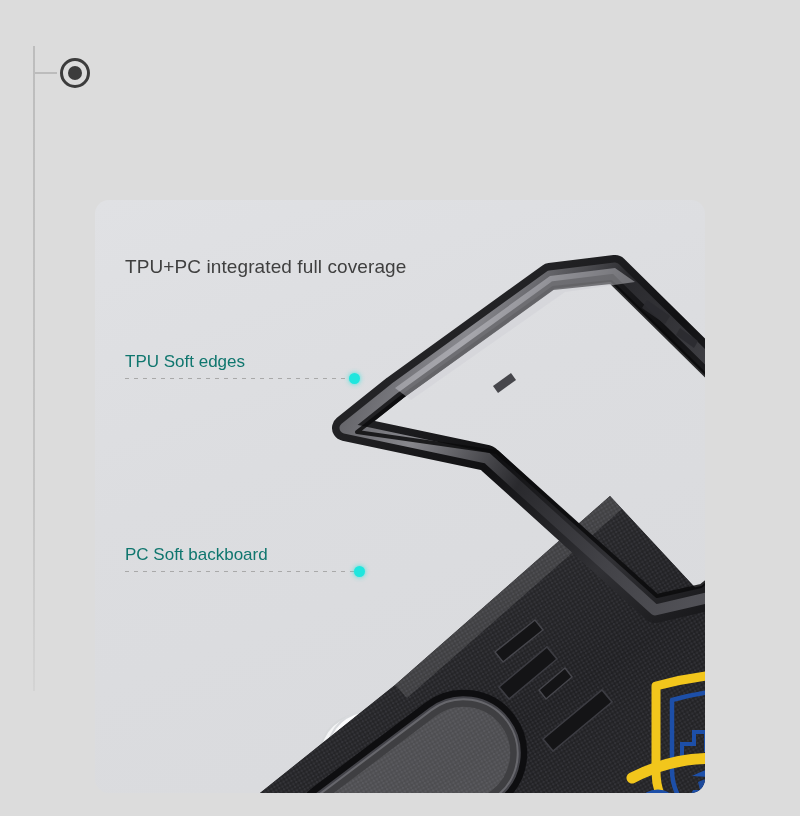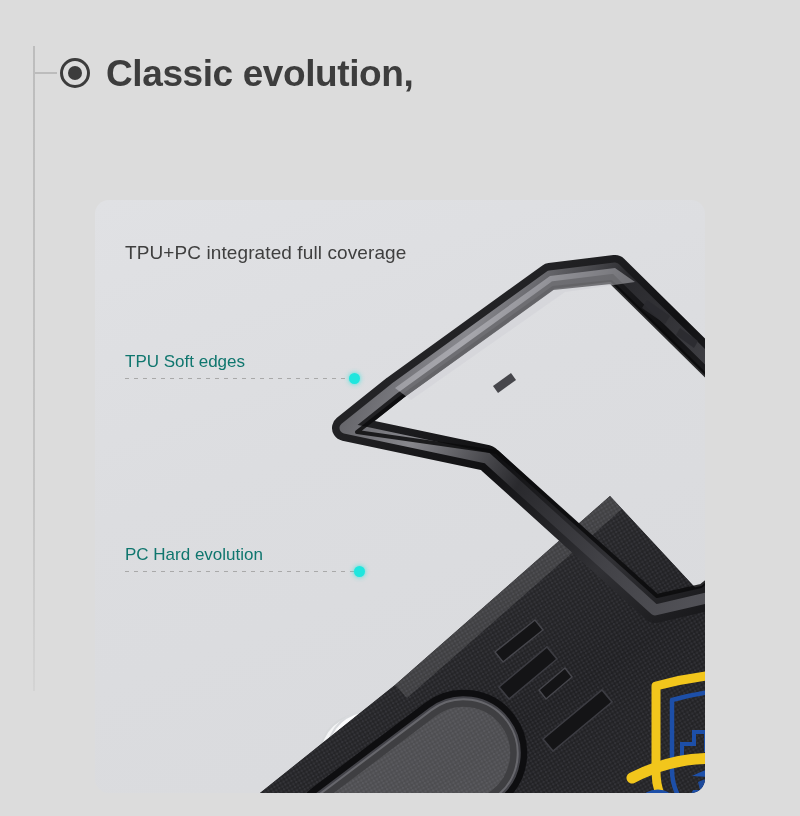--- a/index.html
+++ b/index.html
@@ -40,21 +40,21 @@
   .heading .l2 { display:block; }
 
   
   .card {
     position:absolute; left:95px; top:200px; width:610px; height:593px;
     background:linear-gradient(160deg,#e0e1e4 0%,#dcdde0 40%,#d9dadd 100%);
     border-radius:14px;
     overflow:hidden;
   }
   .card-title {
-    position:absolute; left:30px; top:42px;
+    position:absolute; left:30px; top:56px;
     font-size:19px; color:#3f3f3f; letter-spacing:0.1px; white-space:nowrap;
   }
 
   
   .callout { position:absolute; }
   .callout .co-label {
     position:absolute; left:0; bottom:13px;
     font-size:17px; color:#0f766e; white-space:nowrap;
   }
   .callout .co-dash {
@@ -86,21 +86,20 @@
 
 <div id="stage">
 
   <div class="rail-vline"></div>
   <div class="rail-tick"></div>
   <div class="rail-ring">
       <i></i>
     </div>
 
   <div class="heading">
-    <span>Classic evolution,</span>
   </div>
 
   <div class="card">
 
     <div class="art">
       <svg viewBox="0 0 610 593" width="610" height="593" preserveAspectRatio="none">
         <defs>
           <linearGradient id="gBumperOuter" x1="0" y1="0" x2="1" y2="1">
             <stop offset="0" stop-color="#6e6e72"></stop>
             <stop offset="0.12" stop-color="#2a2a2d"></stop>
@@ -254,18 +253,18 @@
     </div>
   </div>
 
   <div class="callout" id="callout-tpu">
     <span class="co-label">TPU Soft edges</span>
     <span class="co-dash"></span>
     <span class="co-dot"></span>
   </div>
 
   <div class="callout" id="callout-pc">
-    <span class="co-label">PC Hard evolution</span>
+    <span class="co-label">PC Soft backboard</span>
     <span class="co-dash"></span>
     <span class="co-dot"></span>
   </div>
 
 </div>
 
 </body></html>

